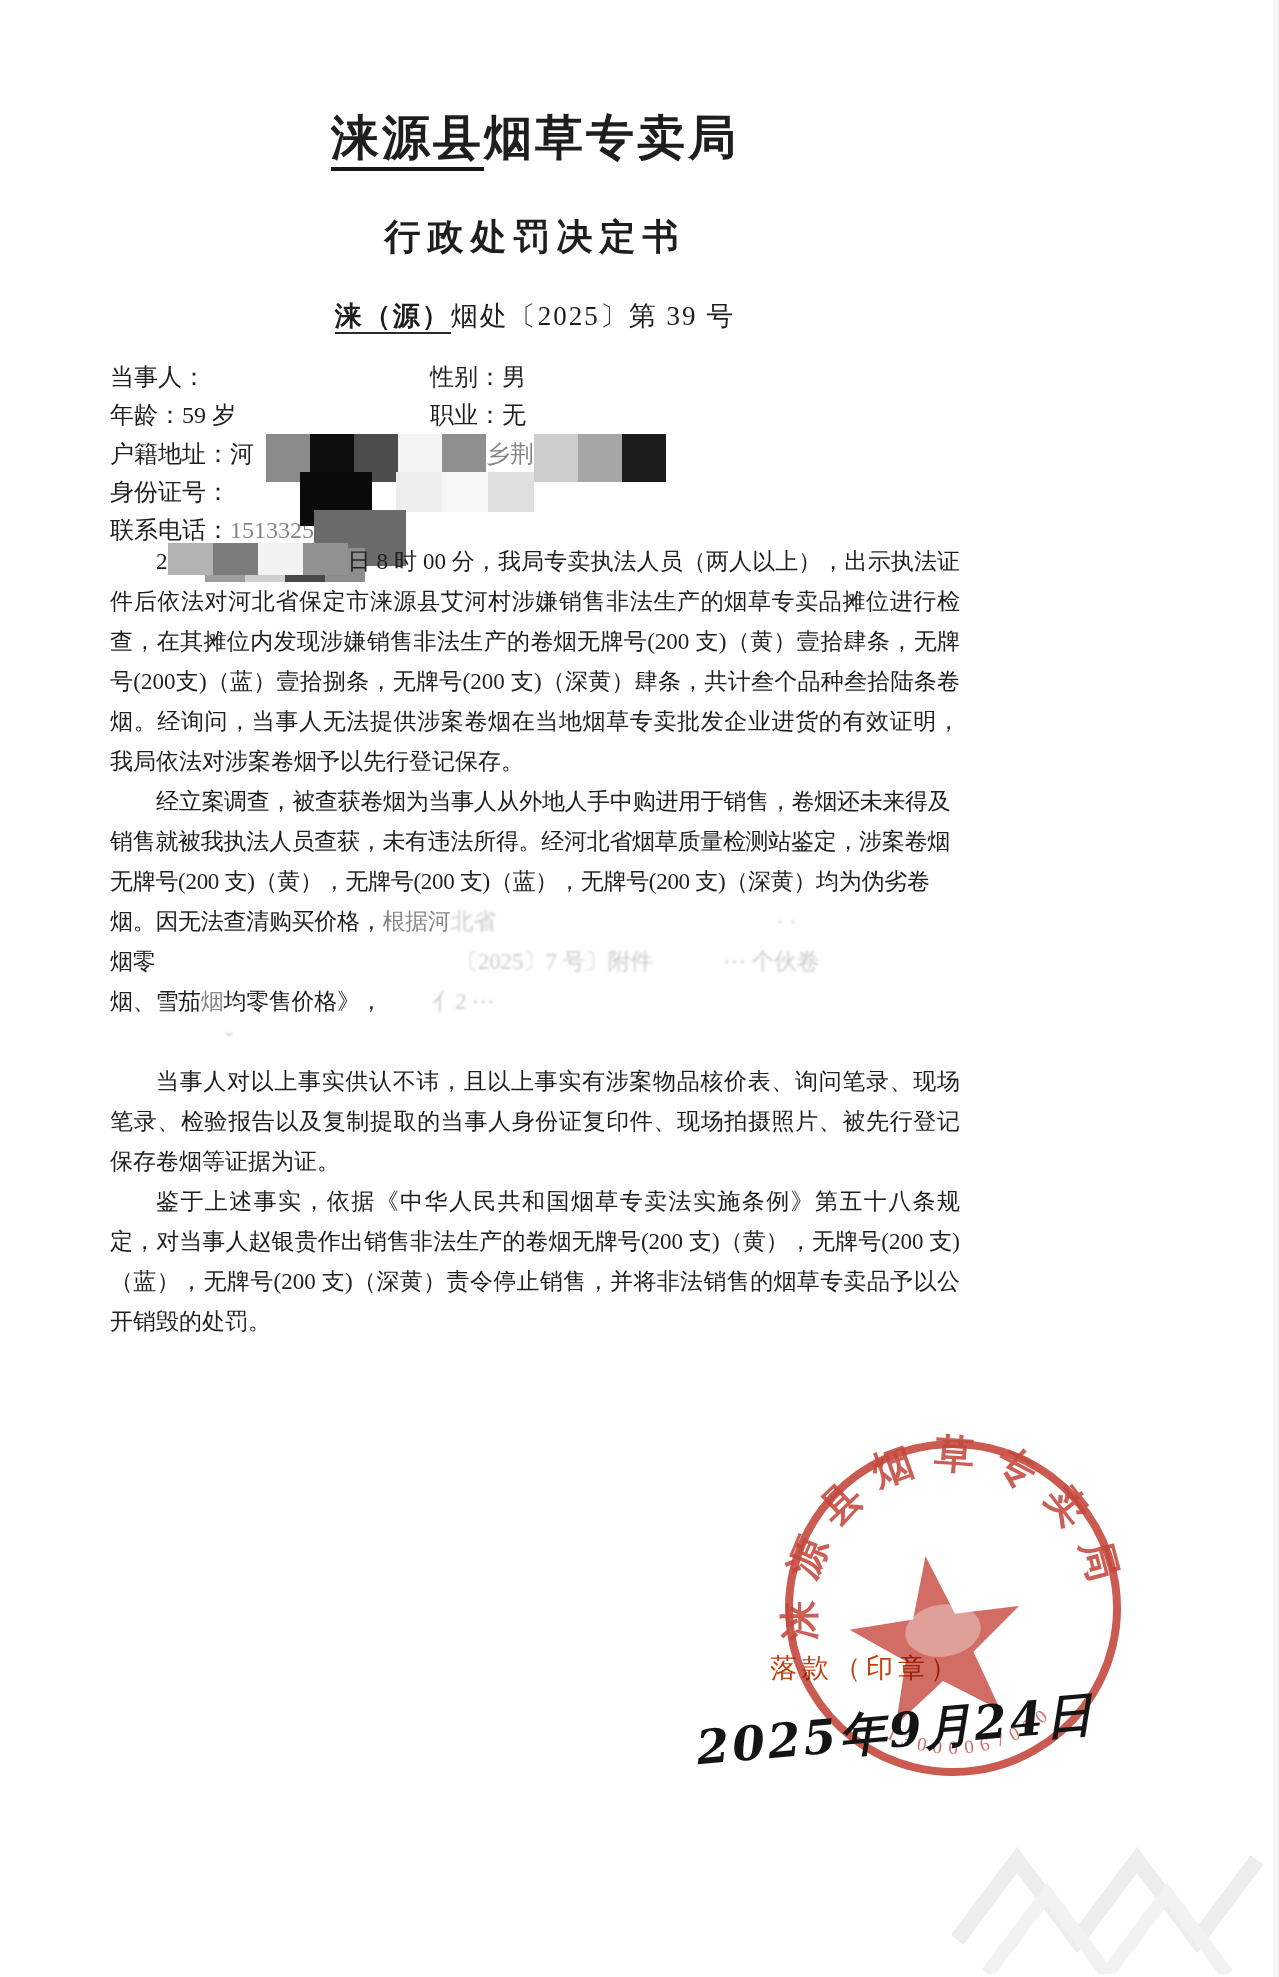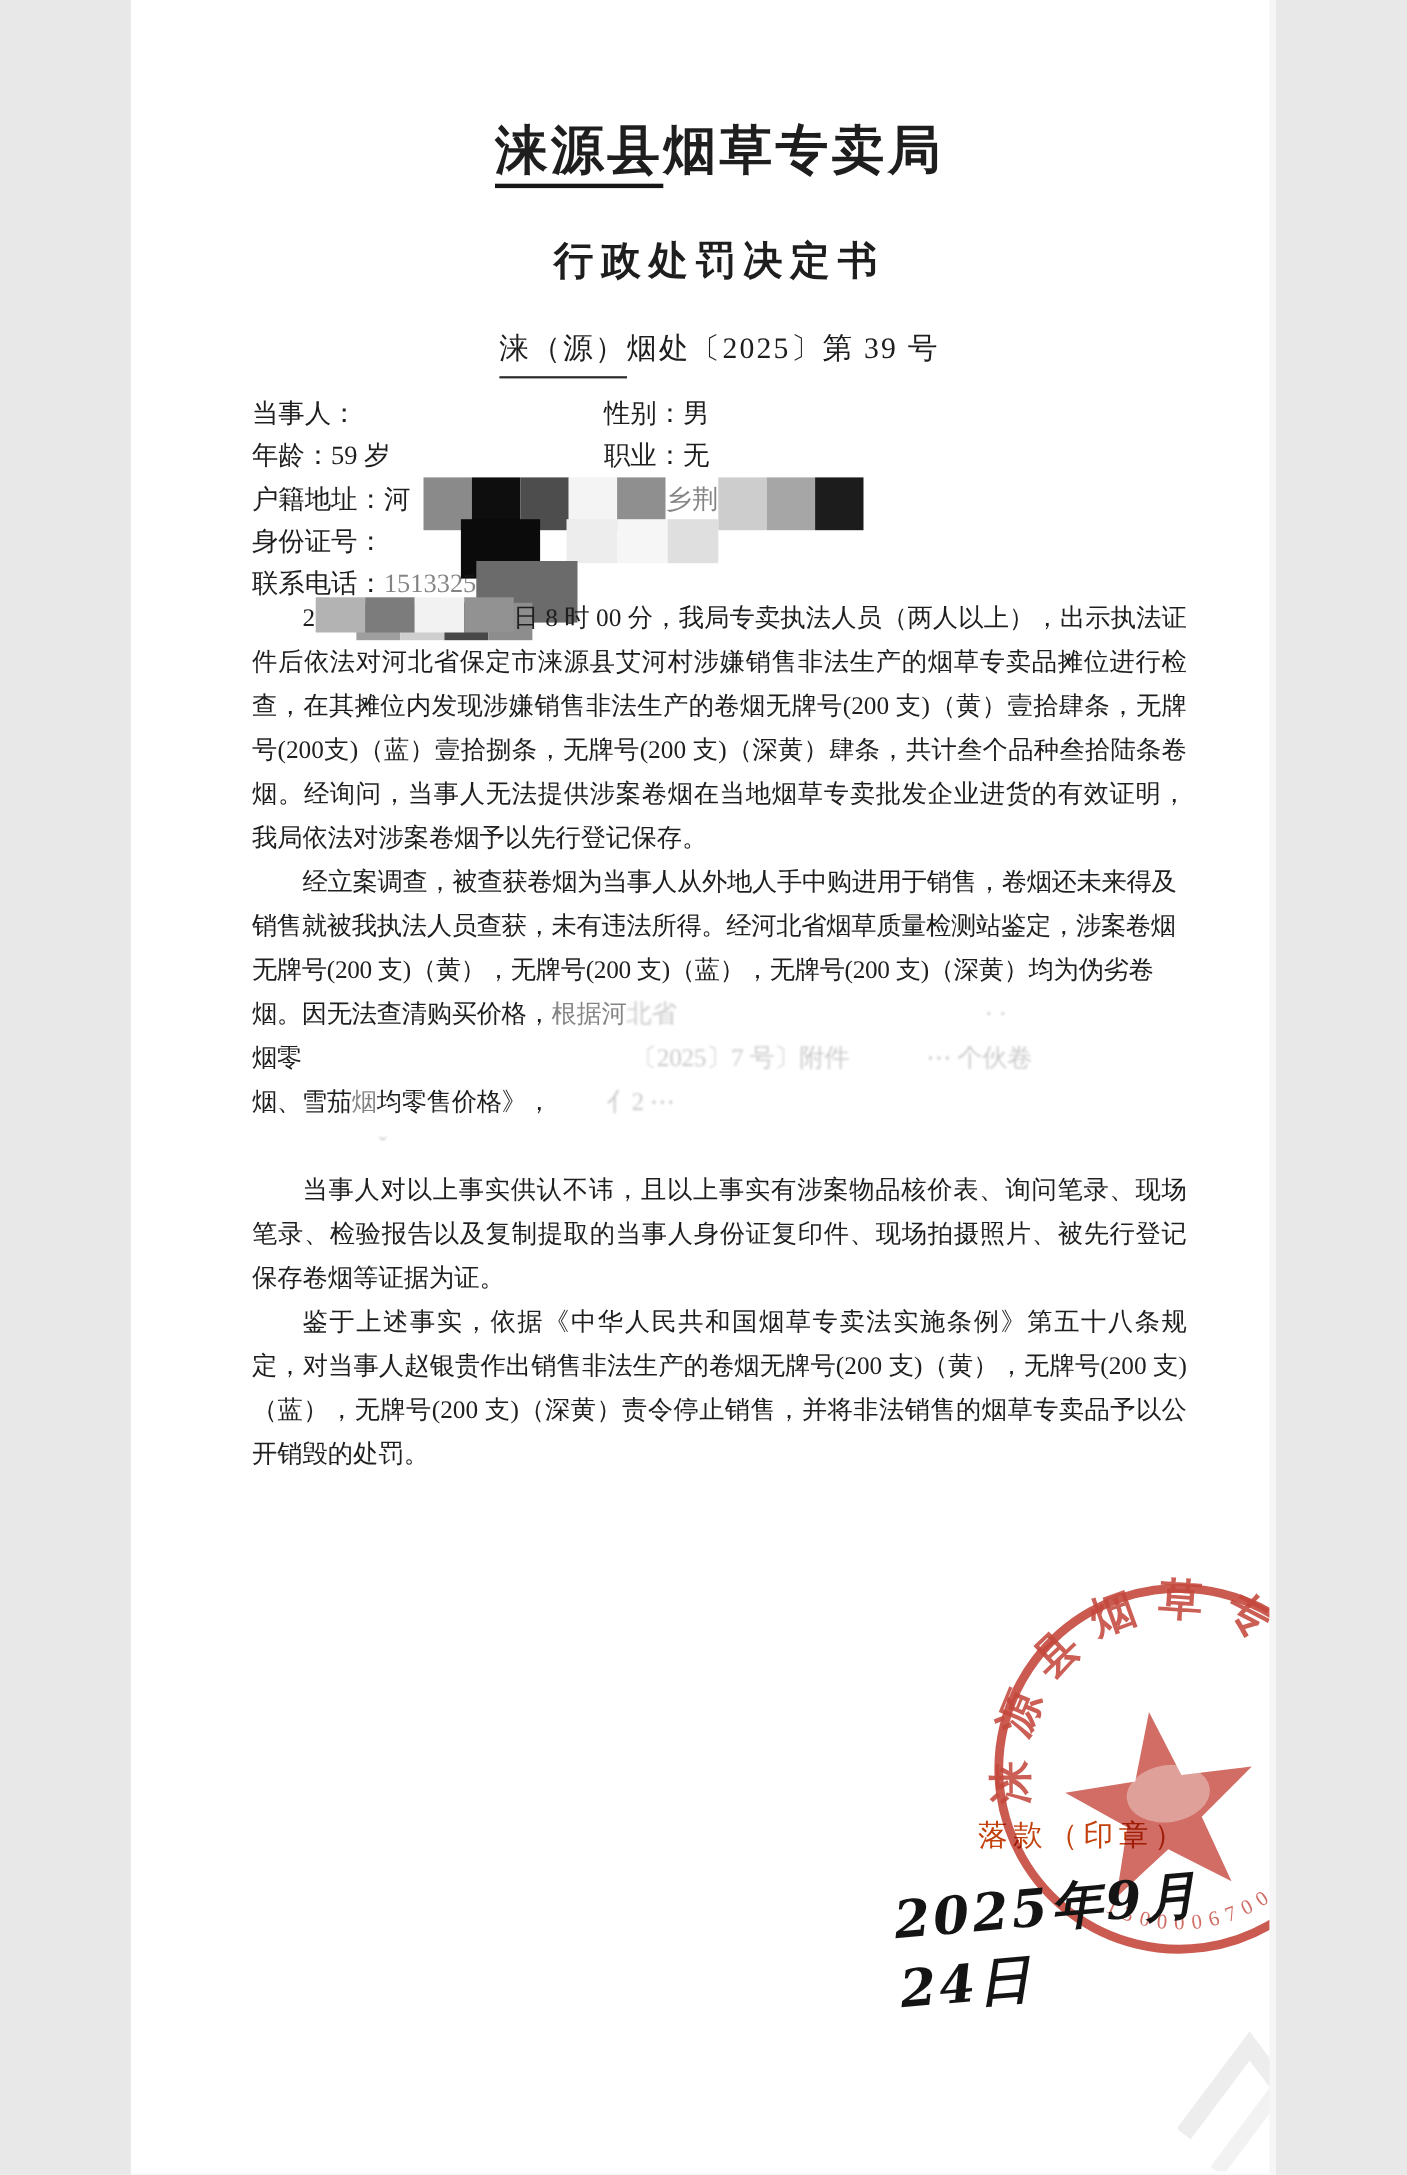--- a/index.html
+++ b/index.html
@@ -1,33 +1,33 @@
 <!DOCTYPE html>
 <html><head>
 <meta charset="utf-8">
 <style>
   html,body{margin:0;padding:0;background:#e8e8e8;}
   .page{
     position:relative;
-    width:1041px;height:1977px;
+    width:1279px;height:1977px;
     margin:0 auto;
     background:#ffffff;
     overflow:hidden;
     font-family:"Liberation Serif","DejaVu Serif",serif;
     color:#1e1e1e;
   }
   
   .page::after{content:"";position:absolute;right:0;top:0;width:6px;height:100%;background:#f6f6f6;}
 
   .header{position:absolute;left:110px;top:0;width:850px;text-align:center;}
   .title{margin-top:110px;font-size:48px;font-weight:700;letter-spacing:3px;line-height:1.15;}
   .title .u{border-bottom:4px solid #161616;padding-bottom:3px;}
   .subtitle{margin-top:48px;font-size:36px;font-weight:700;letter-spacing:7px;}
   .docno{margin-top:36px;font-size:27px;letter-spacing:2px;}
-  .docno .u{border-bottom:2px solid #2a2a2a;padding-bottom:11px;}
+  .docno .u{border-bottom:2px solid #2a2a2a;padding-bottom:1px;font-weight:bold;}
 
   .party{position:absolute;left:110px;top:358px;width:850px;font-size:24px;}
   .p-row{position:relative;height:38px;line-height:38px;white-space:nowrap;}
   .s-rcol{position:absolute;left:320px;}
 
   .docbody{position:absolute;left:110px;top:542px;width:850px;font-size:23px;line-height:40px;text-align:justify;}
   .para{margin:0;}
   .para + .para{}
   .indent{text-indent:46px;}
   .pline{white-space:nowrap;letter-spacing:-0.3px;}

